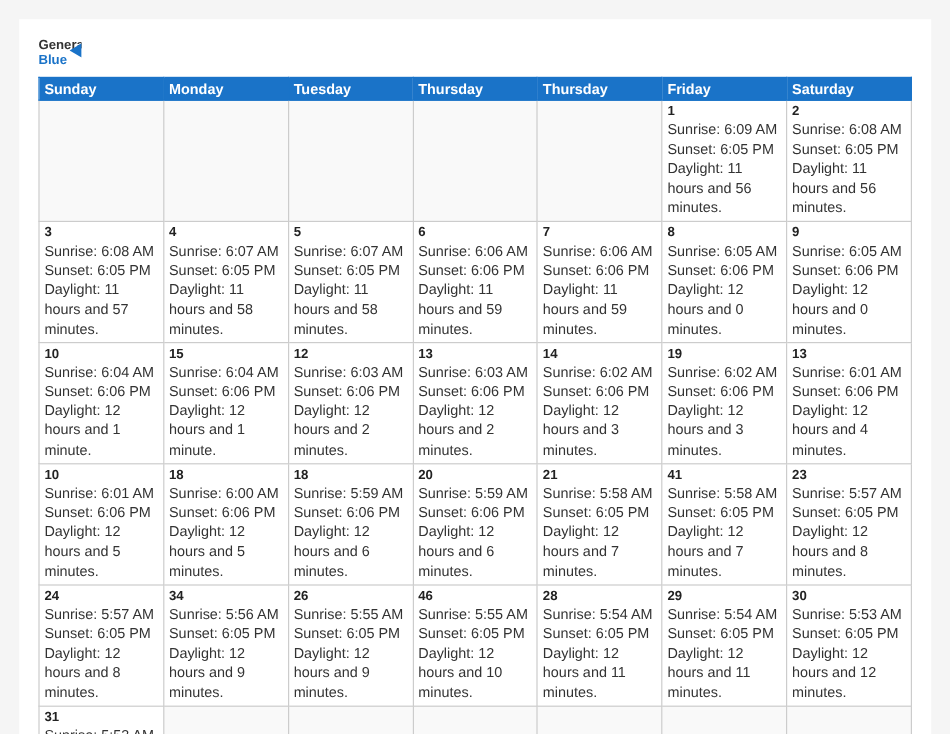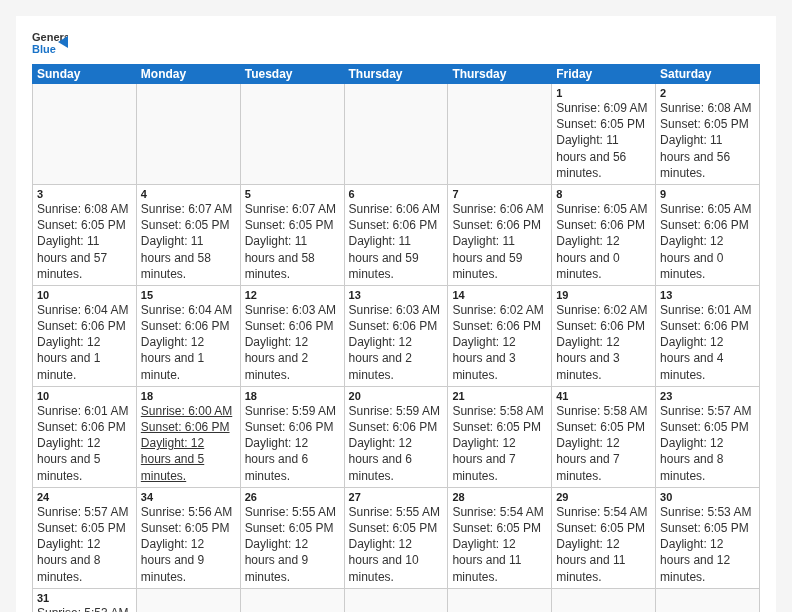--- a/index.html
+++ b/index.html
@@ -226,21 +226,21 @@
         </tr>
         <tr>
           <td>
             <span class="cell-date">10</span>
             <div class="cell-info" style="white-space: pre-line;">Sunrise: 6:01 AM
 Sunset: 6:06 PM
 Daylight: 12 hours and 5 minutes.</div>
           </td>
           <td>
             <span class="cell-date">18</span>
-            <div class="cell-info" style="white-space: pre-line; text-decoration: underline;">Sunrise: 6:00 AM
+            <div class="cell-info" style="white-space: pre-line;">Sunrise: 6:00 AM
 Sunset: 6:06 PM
 Daylight: 12 hours and 5 minutes.</div>
           </td>
           <td>
             <span class="cell-date">18</span>
             <div class="cell-info" style="white-space: pre-line;">Sunrise: 5:59 AM
 Sunset: 6:06 PM
 Daylight: 12 hours and 6 minutes.</div>
           </td>
           <td>
@@ -281,21 +281,21 @@
 Sunset: 6:05 PM
 Daylight: 12 hours and 9 minutes.</div>
           </td>
           <td>
             <span class="cell-date">26</span>
             <div class="cell-info" style="white-space: pre-line;">Sunrise: 5:55 AM
 Sunset: 6:05 PM
 Daylight: 12 hours and 9 minutes.</div>
           </td>
           <td>
-            <span class="cell-date">27</span>
+            <span class="cell-date">46</span>
             <div class="cell-info" style="white-space: pre-line;">Sunrise: 5:55 AM
 Sunset: 6:05 PM
 Daylight: 12 hours and 10 minutes.</div>
           </td>
           <td>
             <span class="cell-date">28</span>
             <div class="cell-info" style="white-space: pre-line;">Sunrise: 5:54 AM
 Sunset: 6:05 PM
 Daylight: 12 hours and 11 minutes.</div>
           </td>

